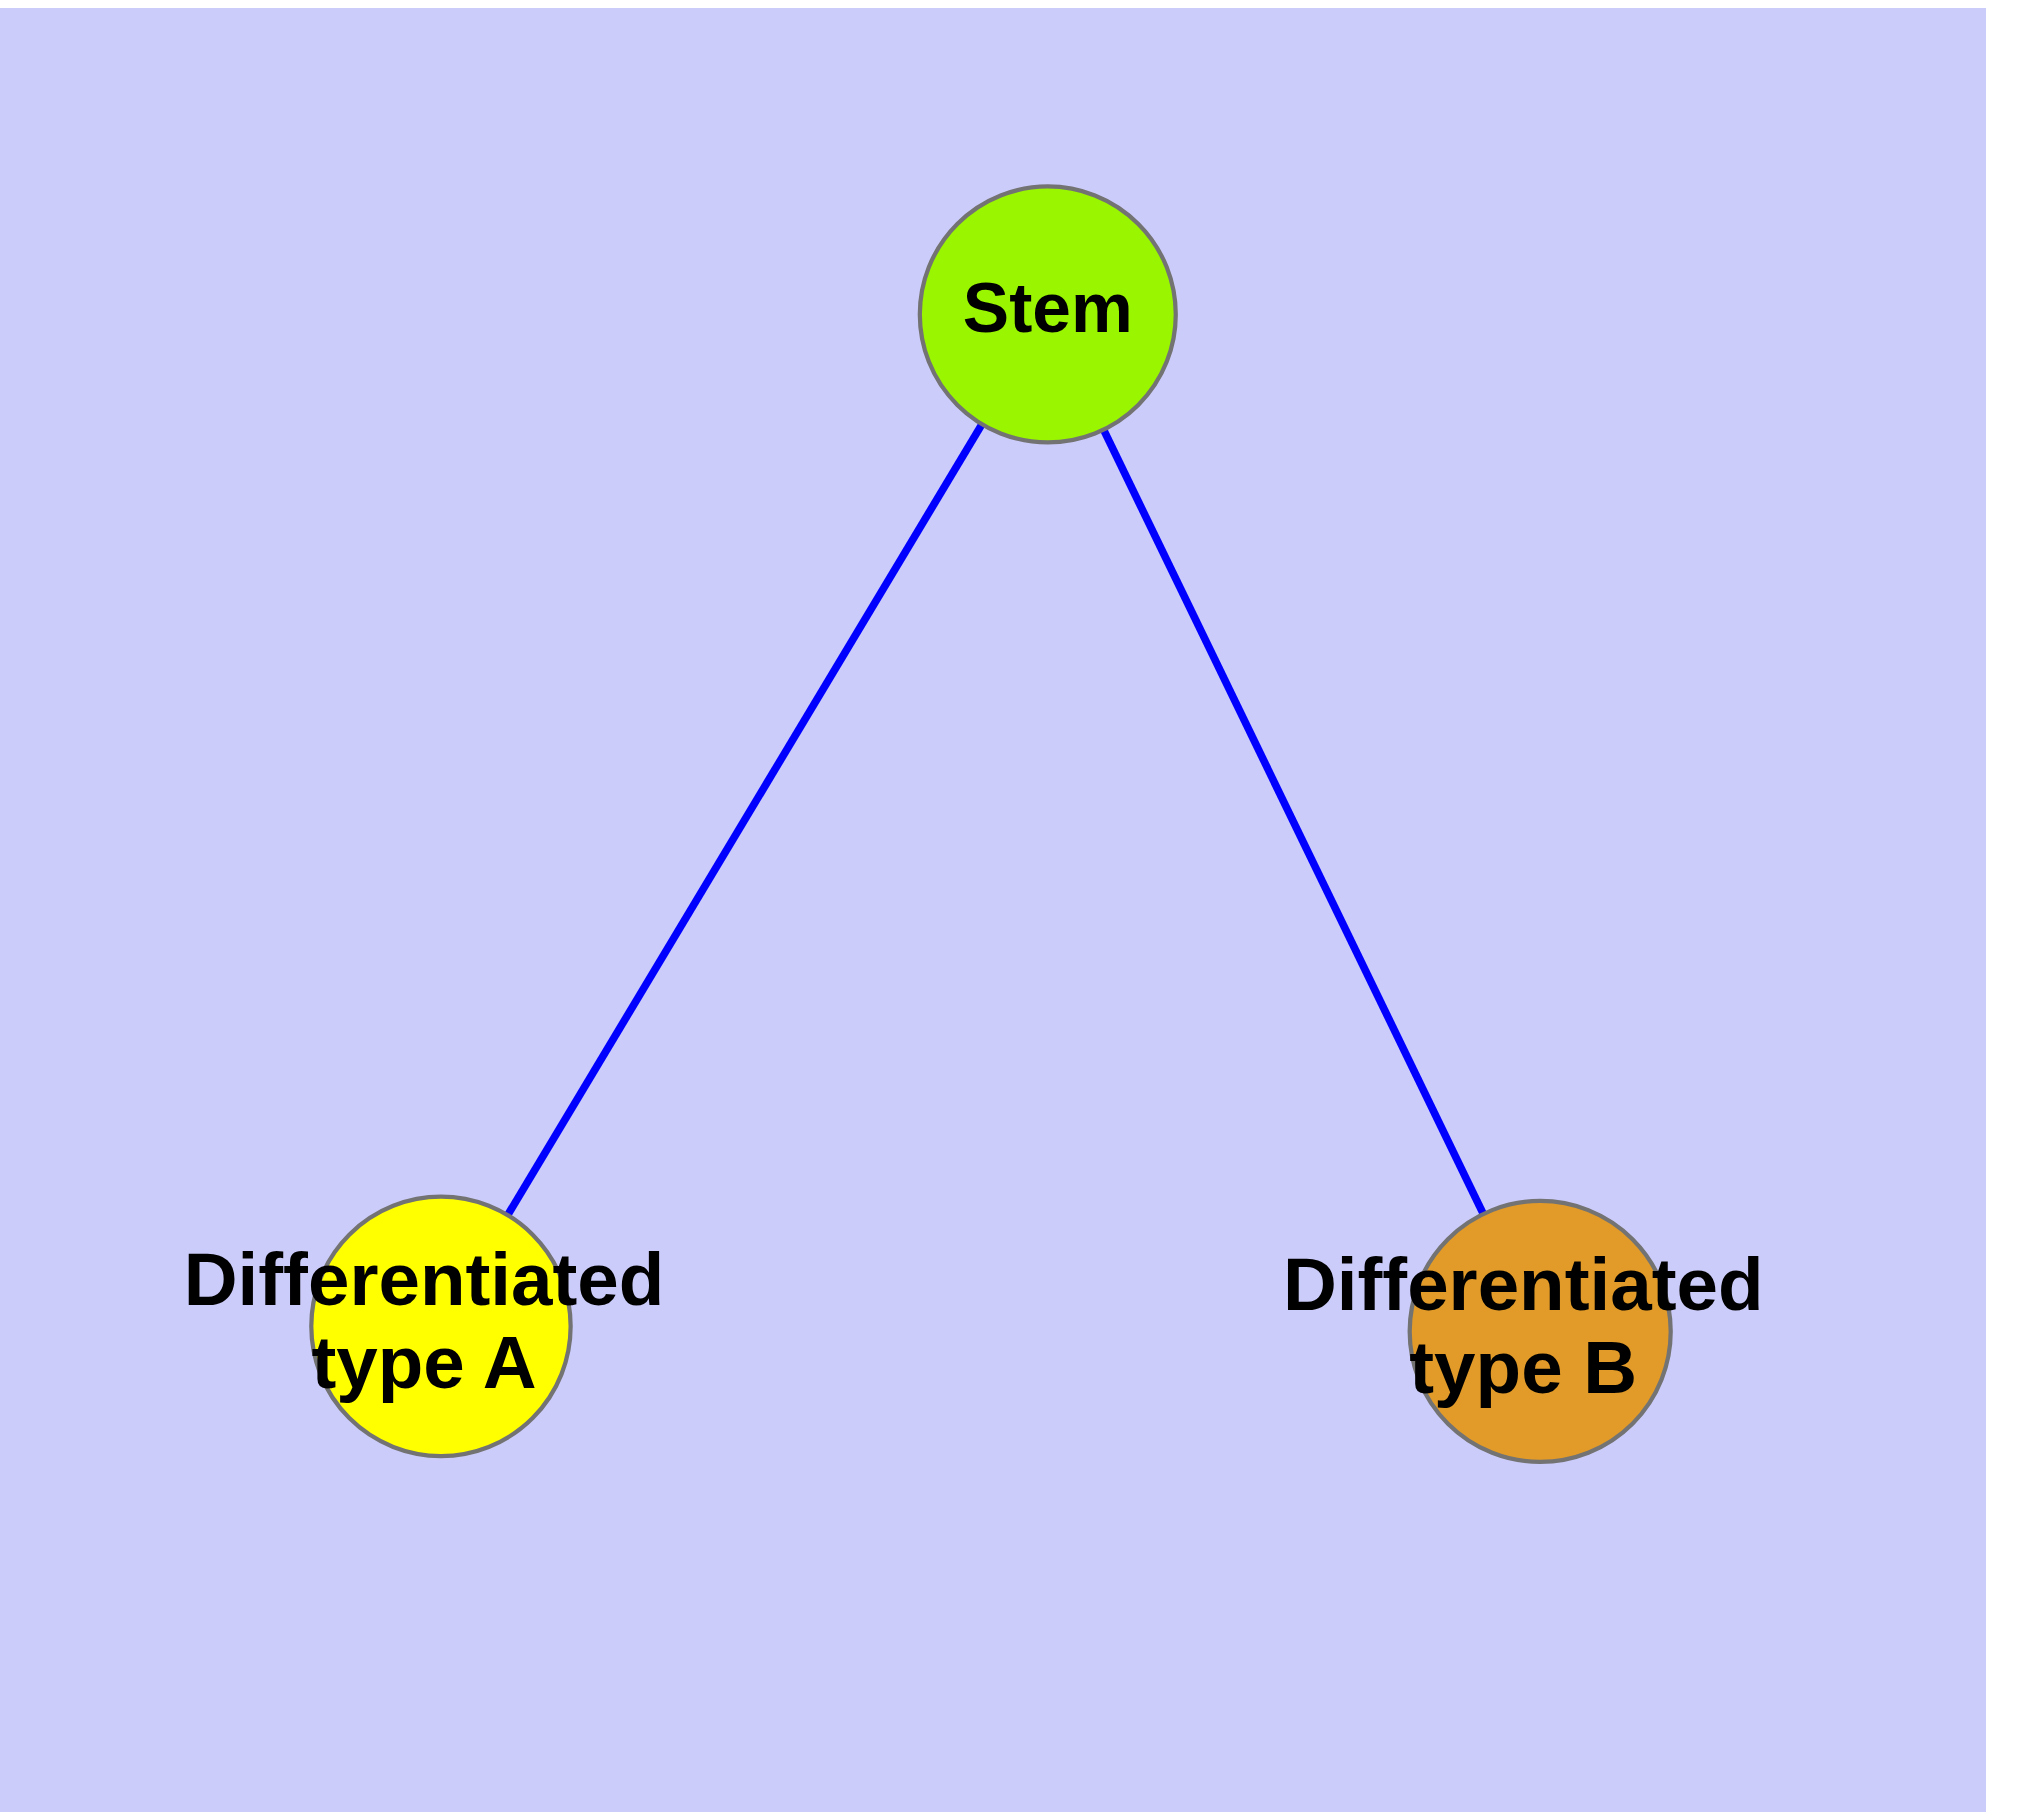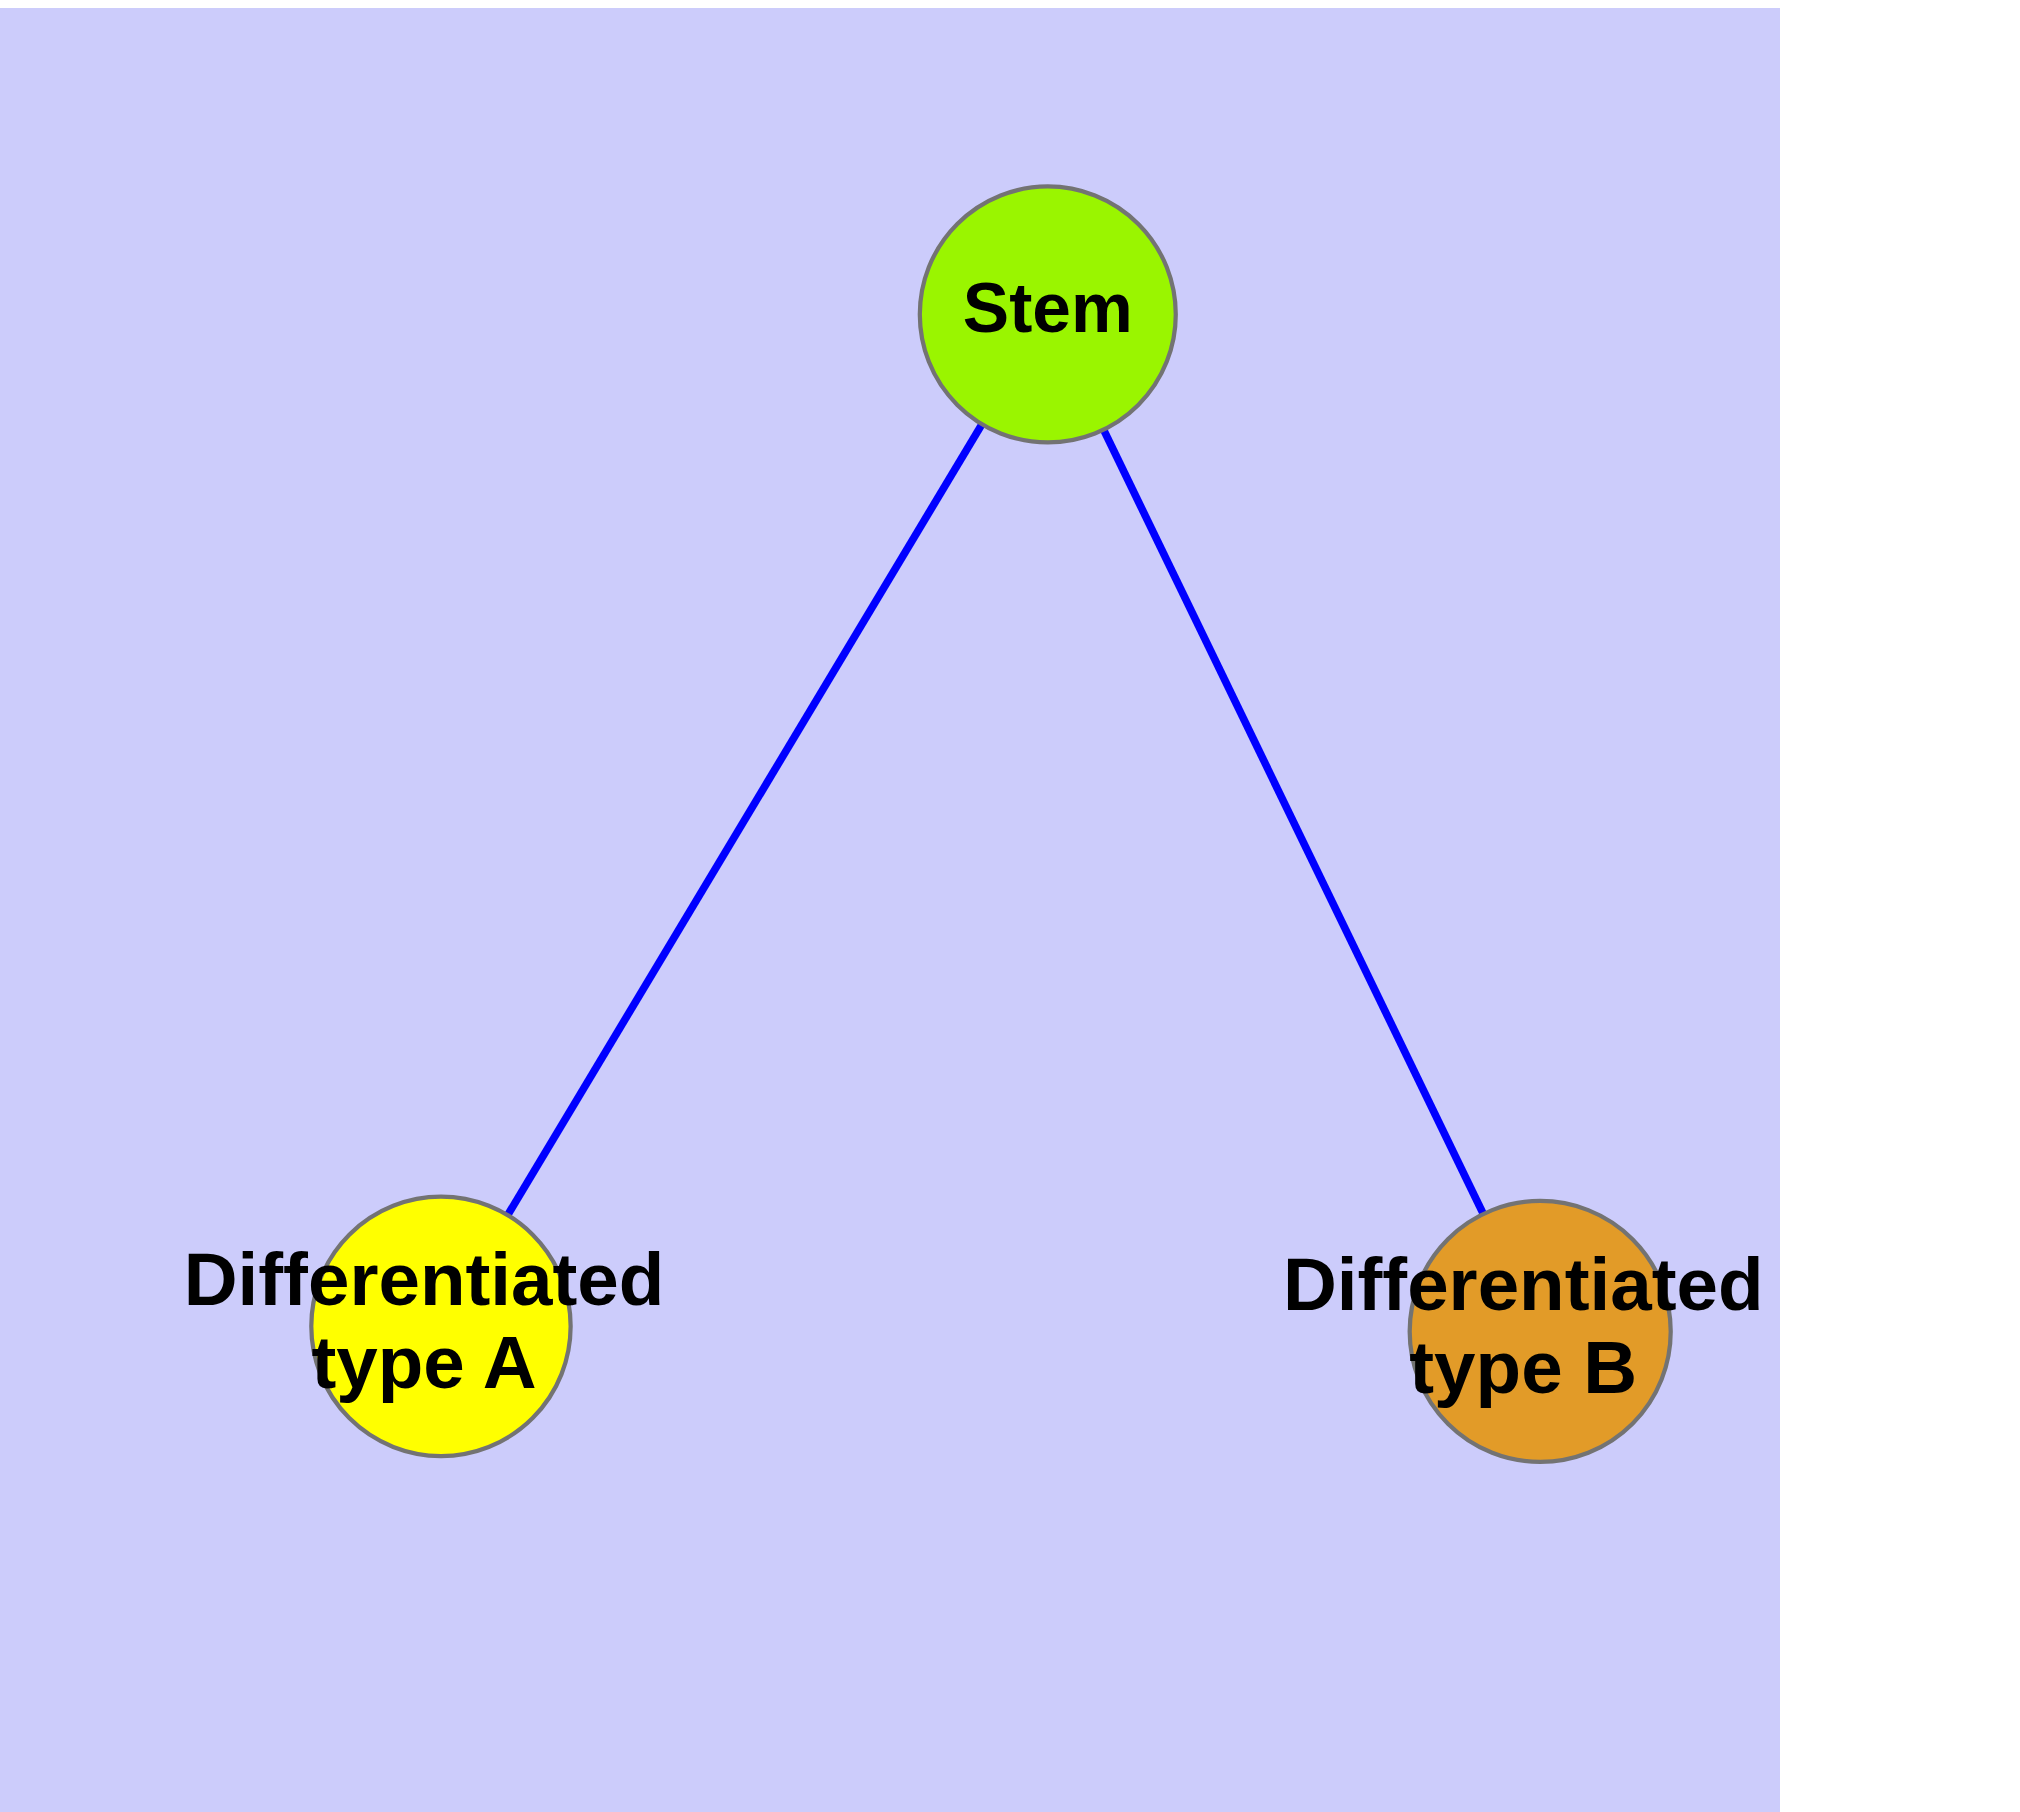--- a/index.html
+++ b/index.html
@@ -33,21 +33,21 @@
   .node-label {
     font-weight: bold;
     fill: #000000;
     text-anchor: middle;
     dominant-baseline: middle;
   }
 </style>
 </head>
 <body>
 
-<div id="canvas" style="width: 1780px; height: 1812px; background: rgb(255, 255, 255);">
+<div id="canvas" style="width: 1986px; height: 1812px; background: rgb(255, 255, 255);">
   <div id="plot-background" style="background: rgb(204, 204, 251); width: 2021px;"></div>
 
   <svg id="graph-svg" viewBox="0 0 2384 2138" xmlns="http://www.w3.org/2000/svg">
 
     <g>
       <line id="edge-stem-diff_a" x1="1236" y1="371" x2="520" y2="1565" stroke="#0000ff" stroke-width="9" stroke-linecap="butt"></line>
       <line id="edge-stem-diff_b" x1="1236" y1="371" x2="1817" y2="1571" stroke="#0000ff" stroke-width="9" stroke-linecap="butt"></line>
     </g>
 
     <g>

